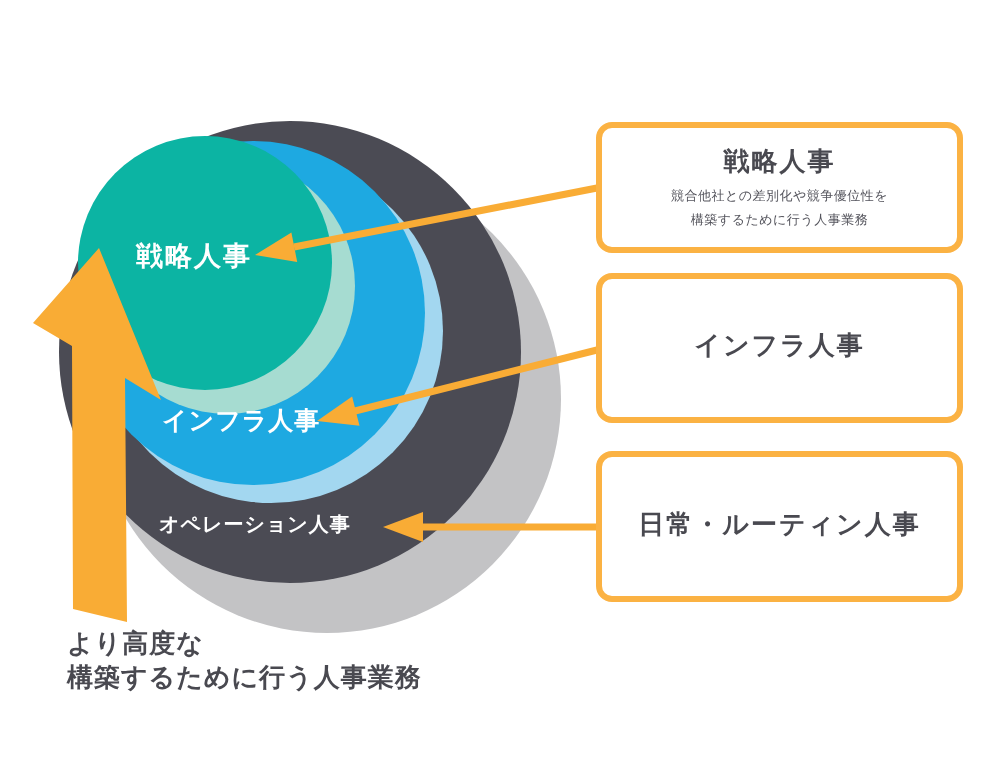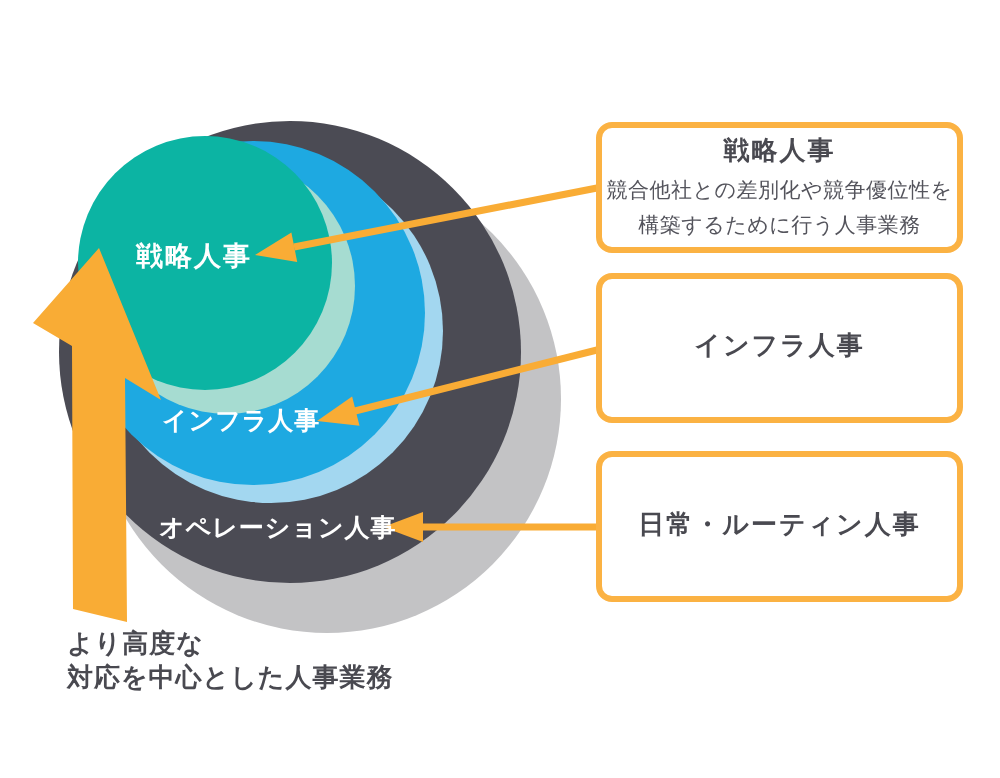--- a/index.html
+++ b/index.html
@@ -12,21 +12,21 @@
   }
   .diagram-svg{position:absolute;left:0;top:0;}
   .circle-label{
     position:absolute;
     color:#ffffff;
     font-weight:bold;
     white-space:nowrap;
   }
   .label-strategy{left:136px;top:238px;font-size:27px;letter-spacing:2px;}
   .label-infra{left:162px;top:404px;font-size:25px;letter-spacing:1px;}
-  .label-operation{left:159px;top:511px;font-size:25px;letter-spacing:1px;}
+  .label-operation{left:159px;top:511px;font-size:20px;letter-spacing:1px;}
   .axis-note{
     position:absolute;left:67px;top:626px;
     font-size:26px;font-weight:bold;line-height:34px;
     letter-spacing:1px;
     color:var(--text-dark,#494950);
     white-space:pre-line;
   }
   .callout{
     position:absolute;left:596px;width:367px;
     box-sizing:border-box;
@@ -39,21 +39,21 @@
   }
   .callout-1{top:122px;height:131px;}
   .callout-2{top:273px;height:150px;}
   .callout-3{top:451px;height:151px;font-family:Liberation Mono, monospace;}
   .callout-title{
     font-size:26px;font-weight:bold;letter-spacing:2px;
     color:var(--text-dark,#494950);
     margin-bottom:5px;
   }
   .callout-body{
-    font-size:21px;line-height:35px;letter-spacing:0.5px;
+    font-size:13px;line-height:24px;letter-spacing:0.5px;
     color:var(--text-body,#54545c);
     white-space:pre-line;
   }
 </style>
 </head>
 <body>
 
 <div class="canvas">
 
   <svg class="diagram-svg" width="1000" height="778" viewBox="0 0 1000 778">
@@ -75,21 +75,21 @@
 
     <line x1="597" y1="527" x2="422" y2="527" stroke-width="7" stroke="#f9ac35"></line>
     <polygon points="383,527 423,512 423,542" fill="#f9ac35"></polygon>
   </svg>
 
   <div class="circle-label label-strategy">戦略人事</div>
   <div class="circle-label label-infra">インフラ人事</div>
   <div class="circle-label label-operation">オペレーション人事</div>
 
   <div class="axis-note">より高度な
-対応を中心とした人事業務</div>
+構築するために行う人事業務</div>
 
   <div class="callout callout-1">
     <div class="callout-title">戦略人事</div>
     <div class="callout-body">競合他社との差別化や競争優位性を
 構築するために行う人事業務</div>
   </div>
 
   <div class="callout callout-2">
     <div class="callout-title">インフラ人事</div>
   </div>

